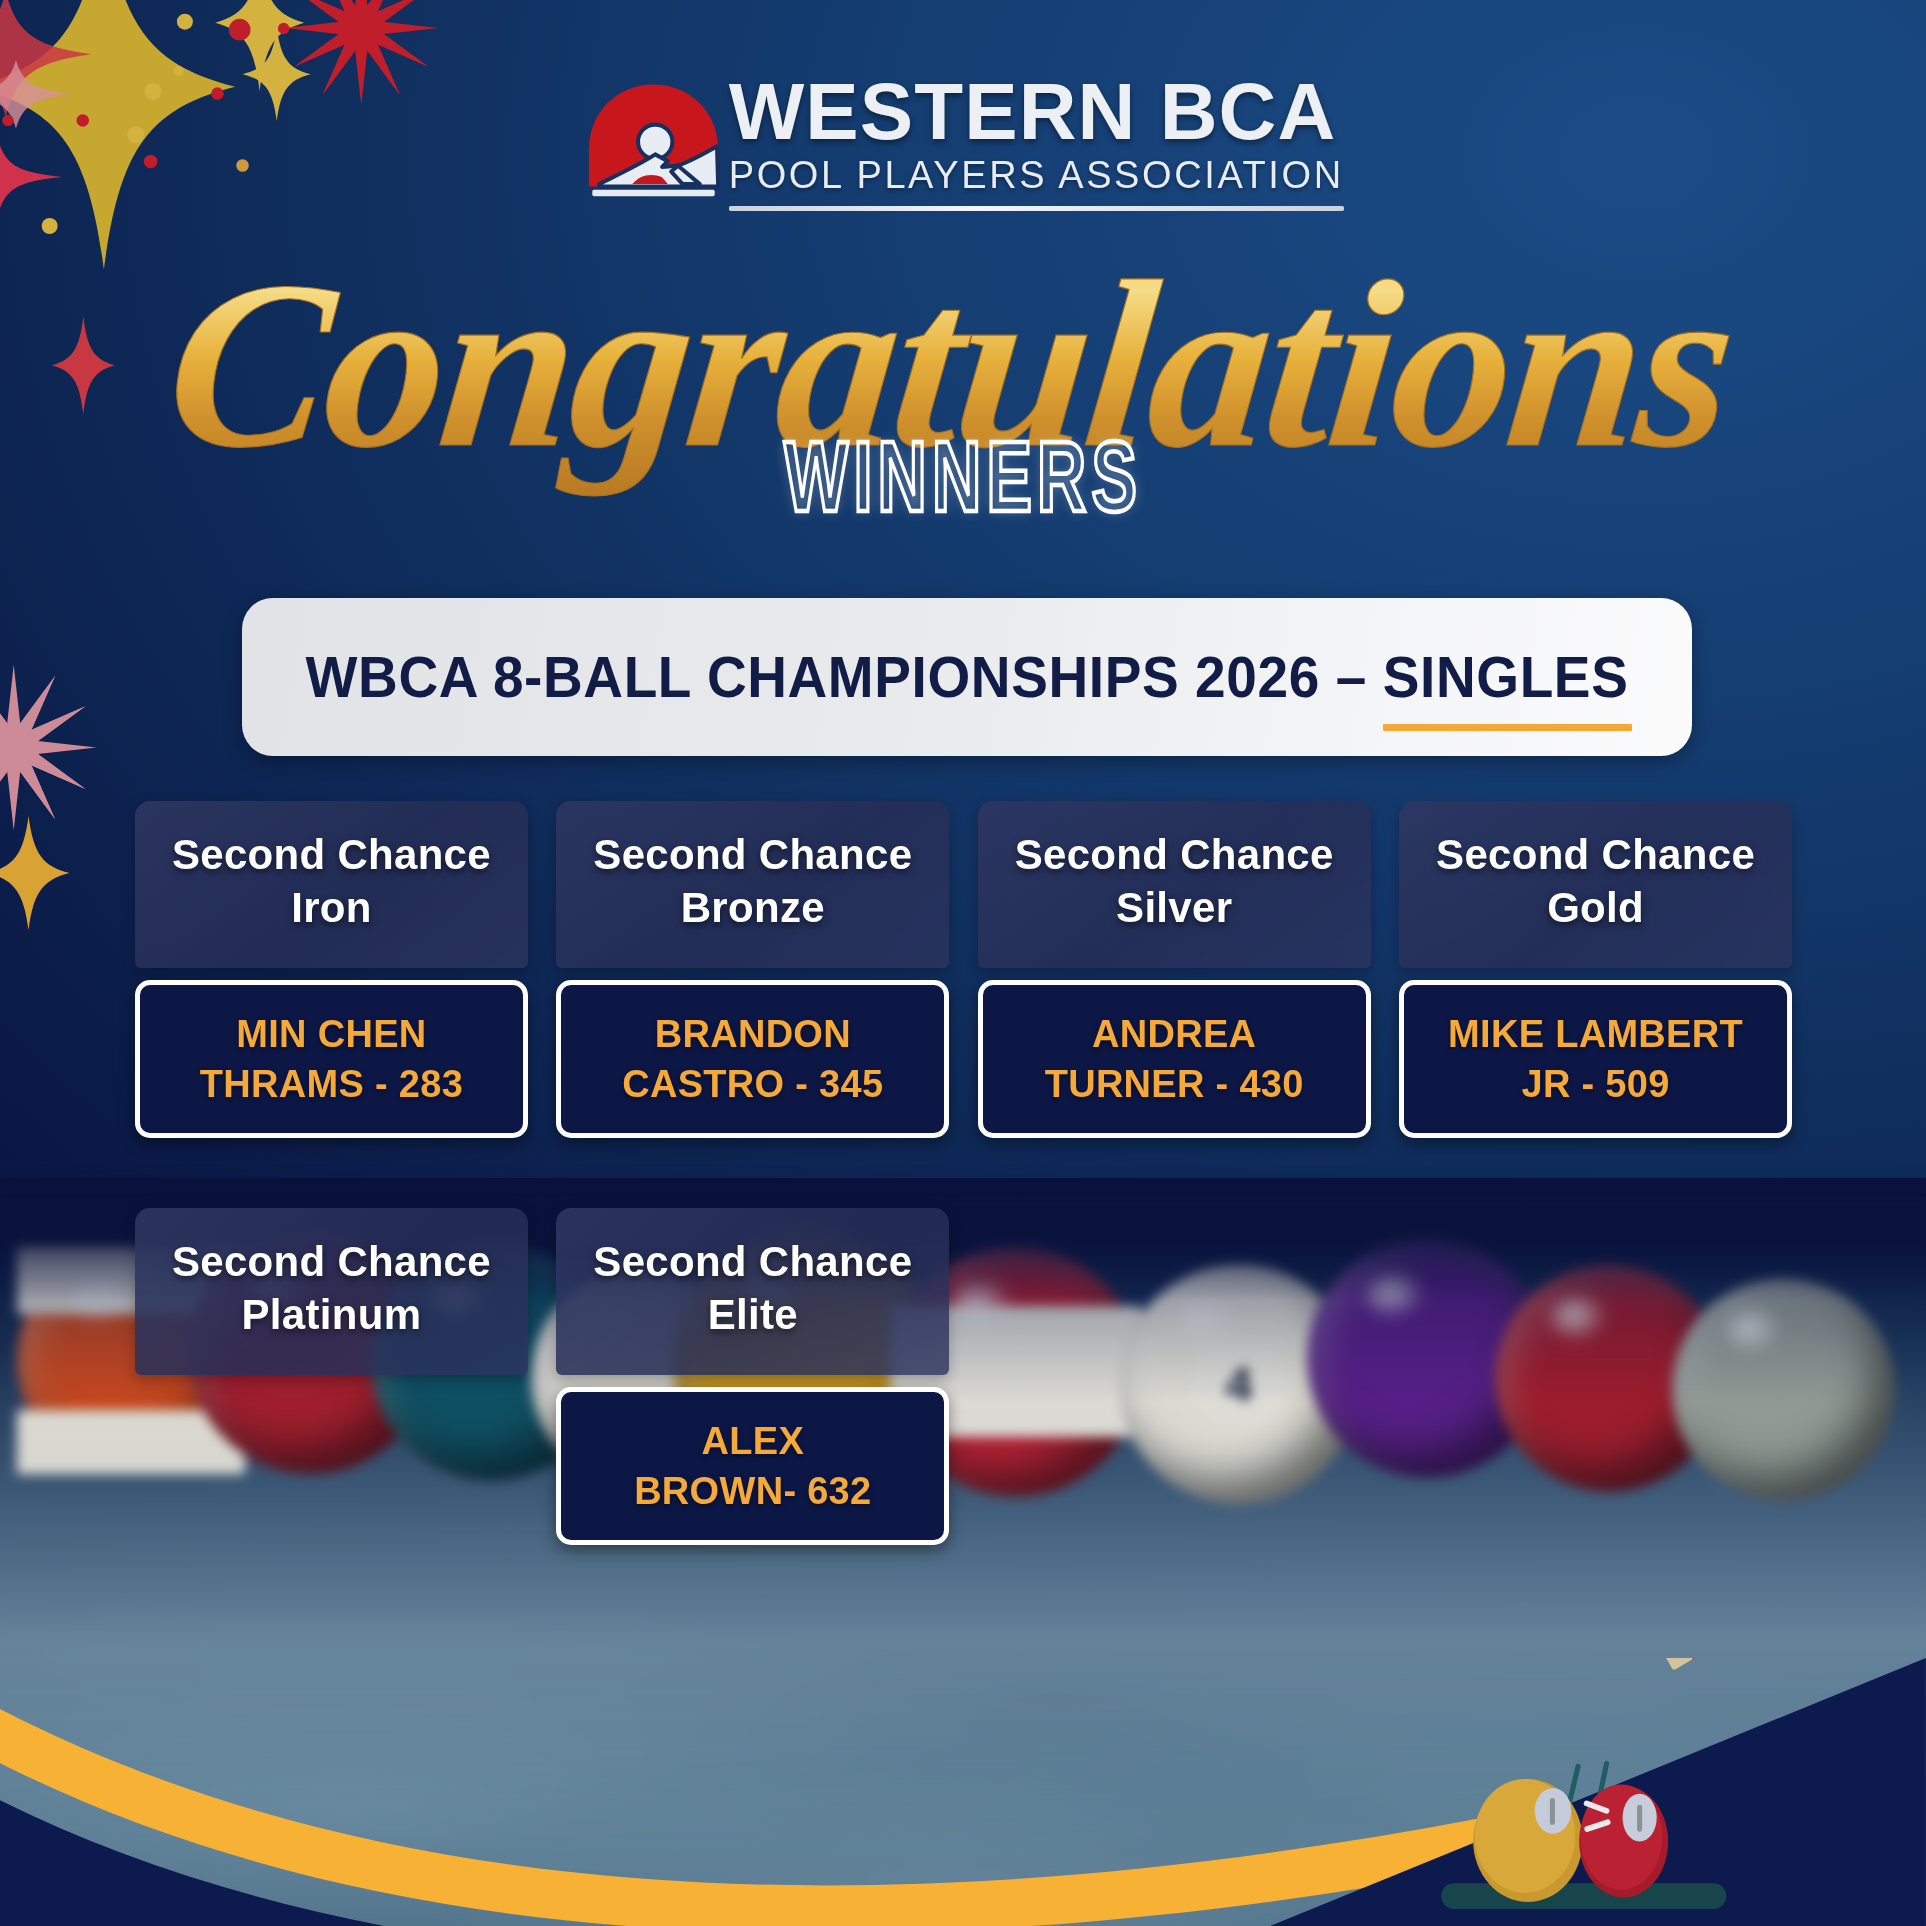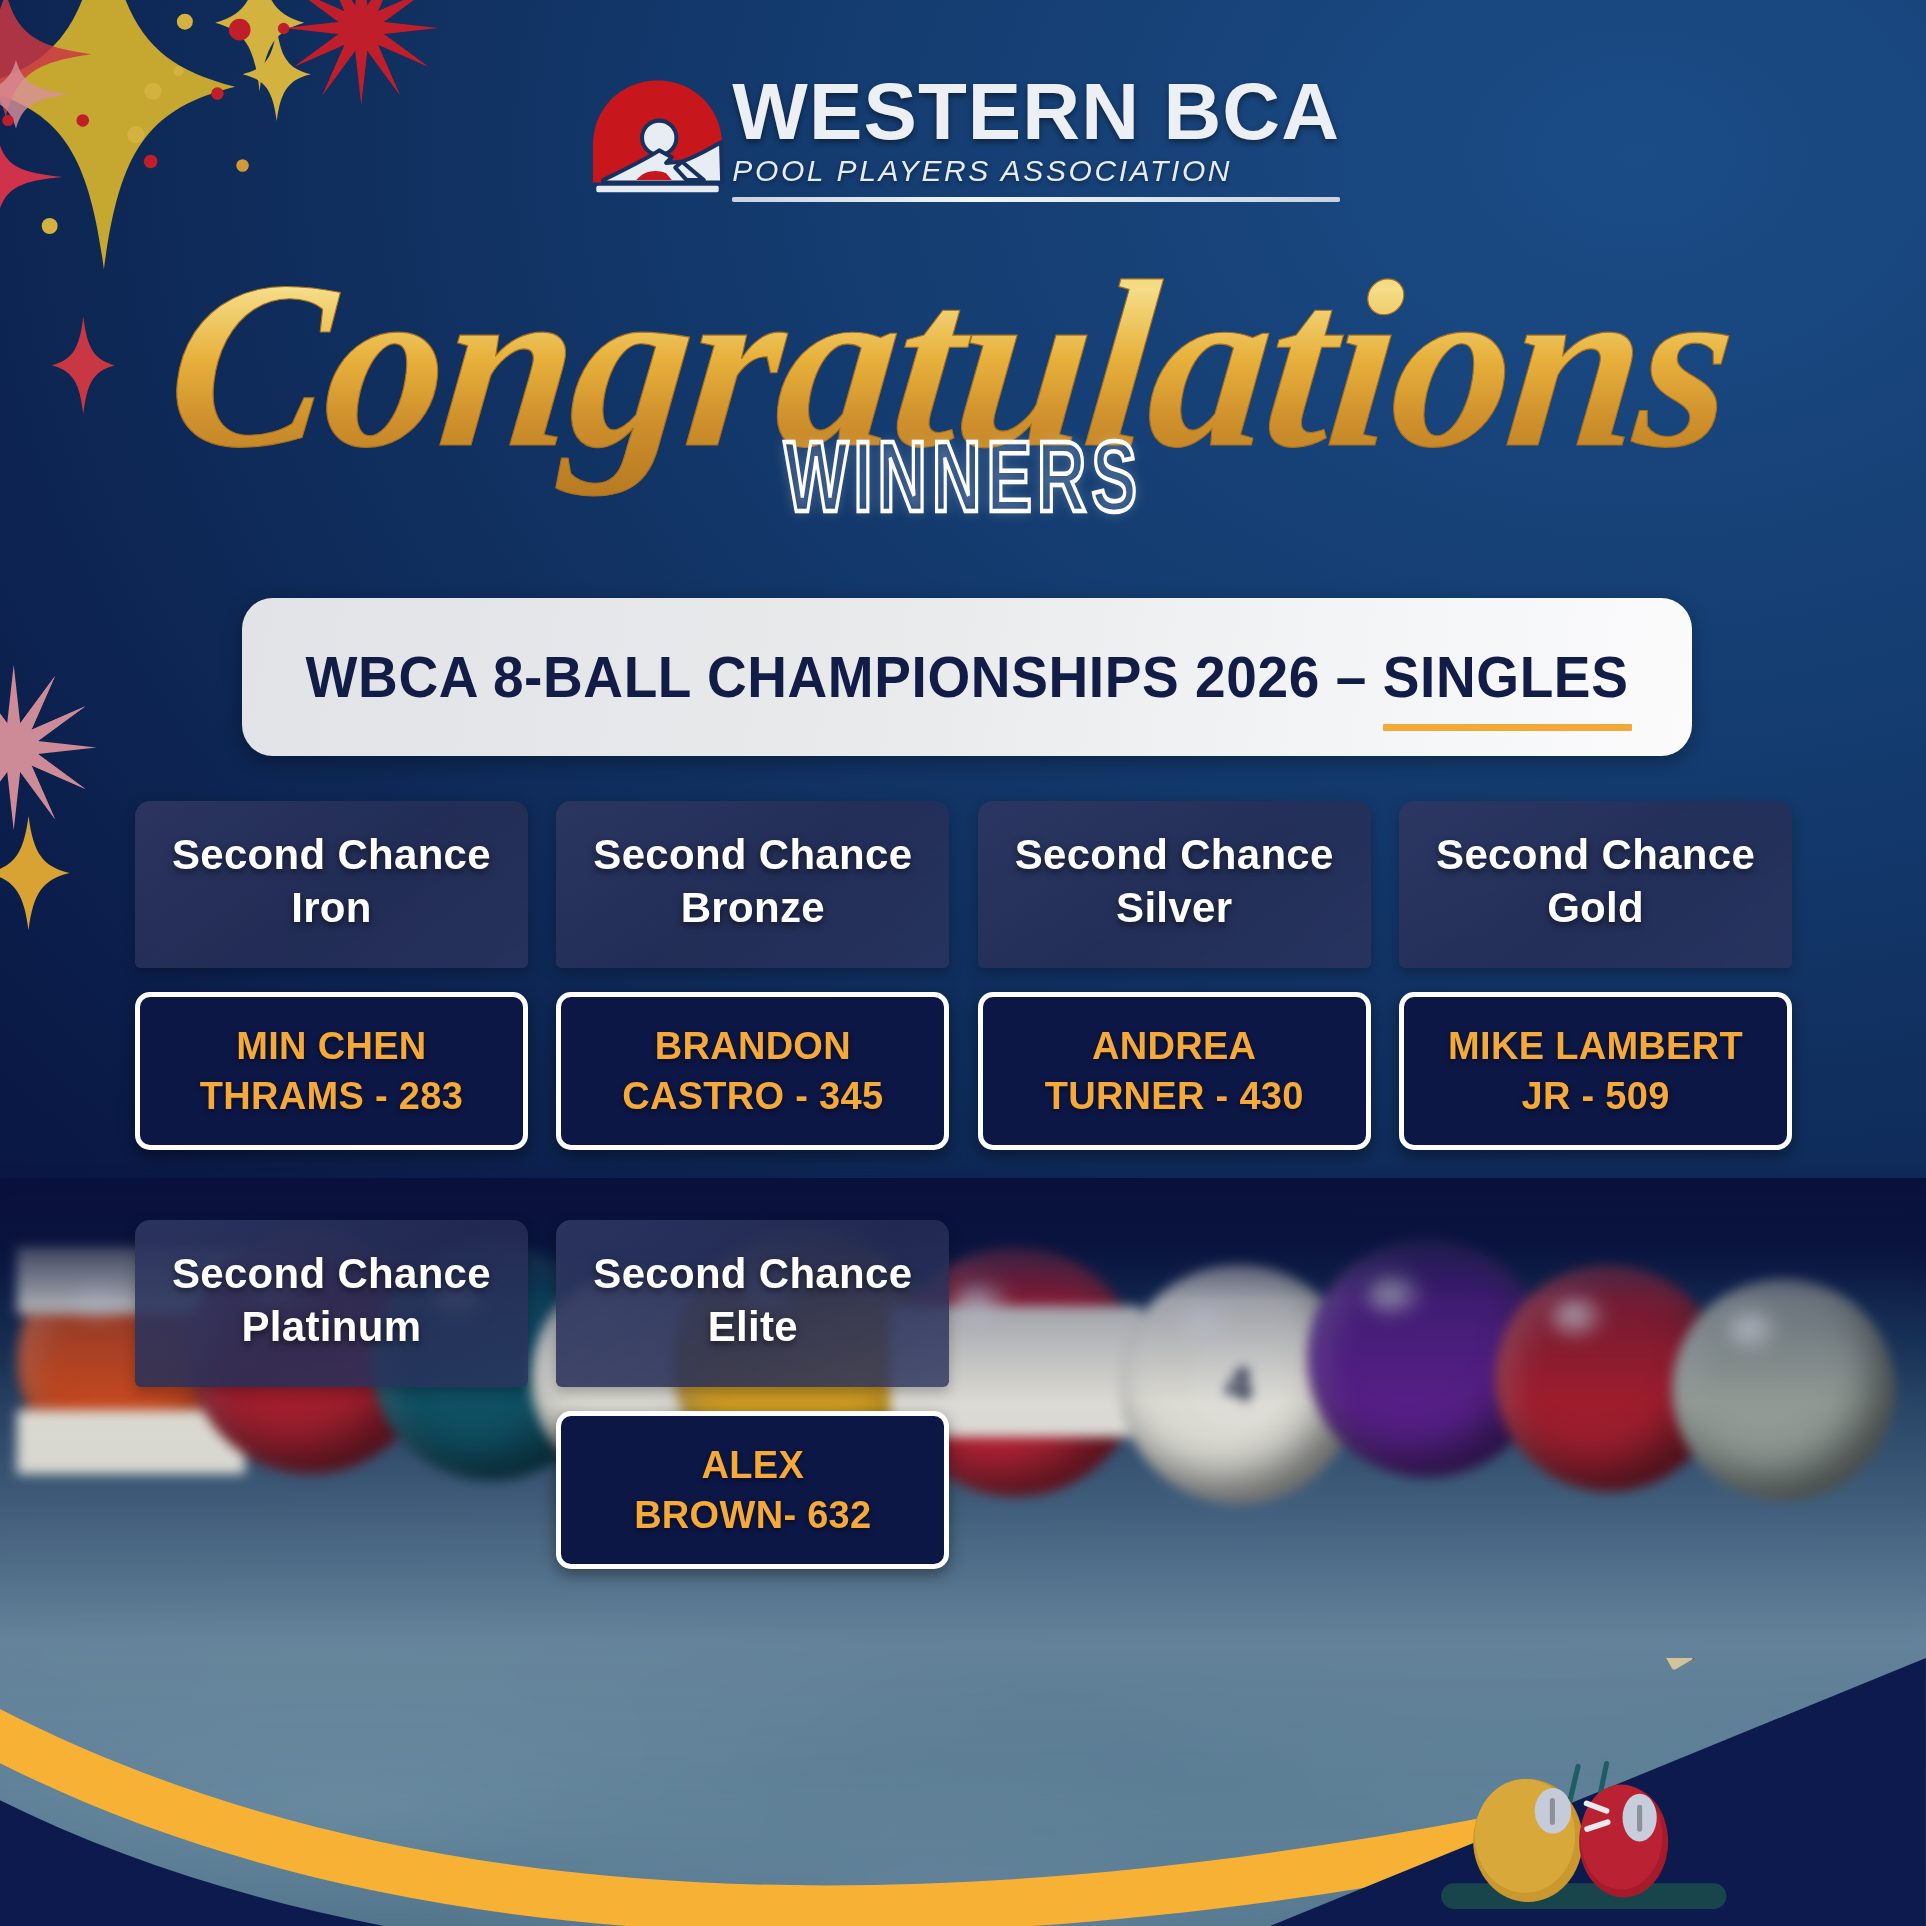--- a/index.html
+++ b/index.html
@@ -82,24 +82,23 @@
     font-family: "Liberation Sans", sans-serif;
     font-weight: bold;
     font-size: 80px;
     letter-spacing: 1.1px;
     color: #ECEFF4;
     line-height: .98;
     text-shadow: 0 2.9px 6.8px rgba(0,0,0,.45);
   }
   .logo-sub {
     font-family: "Liberation Sans", sans-serif;
-    font-size: 30px; letter-spacing: 2.6px;
-    color: #E7EBF2; text-align: left; margin-top: 2.3px;
+    font-size: 38px; letter-spacing: 2.6px;
+    color: #E7EBF2; text-align: center; margin-top: 2.3px;
     text-shadow: 0 1.7px 4.6px rgba(0,0,0,.4);
-    font-style: italic;
   }
   .logo-rule {
     height: 5.1px; background: linear-gradient(90deg,#C9D2E0,#F2F5FA 40%,#C9D2E0);
     margin-top: 9px; border-radius: 1.7px;
   }
 
   
   .congrats-wrap { position: absolute; top: 245px; left: 0; right: 0; z-index: 12; text-align: center; }
 
   .winners {
@@ -162,21 +161,21 @@
     font-family: "Liberation Sans", sans-serif;
     font-weight: bold;
     font-size: 42px;
     color: #FFFFFF;
     line-height: 1.26;
     text-align: center;
     text-shadow: 0 2.9px 7.4px rgba(0,0,0,.55);
     letter-spacing: 0.3px;
   }
   .card-name {
-    margin-top: 24px;
+    margin-top: 12px;
     background: #0D1746;
     border: 5.1px solid #FFFFFF;
     border-radius: 15px;
     min-height: 158px;
     display: flex; flex-direction: column; align-items: center; justify-content: center;
     padding: 10.3px 12.6px;
     box-shadow: 0 5.7px 15px rgba(0,0,0,.4);
   }
   .card-name-line {
     font-family: "Liberation Sans", sans-serif;

